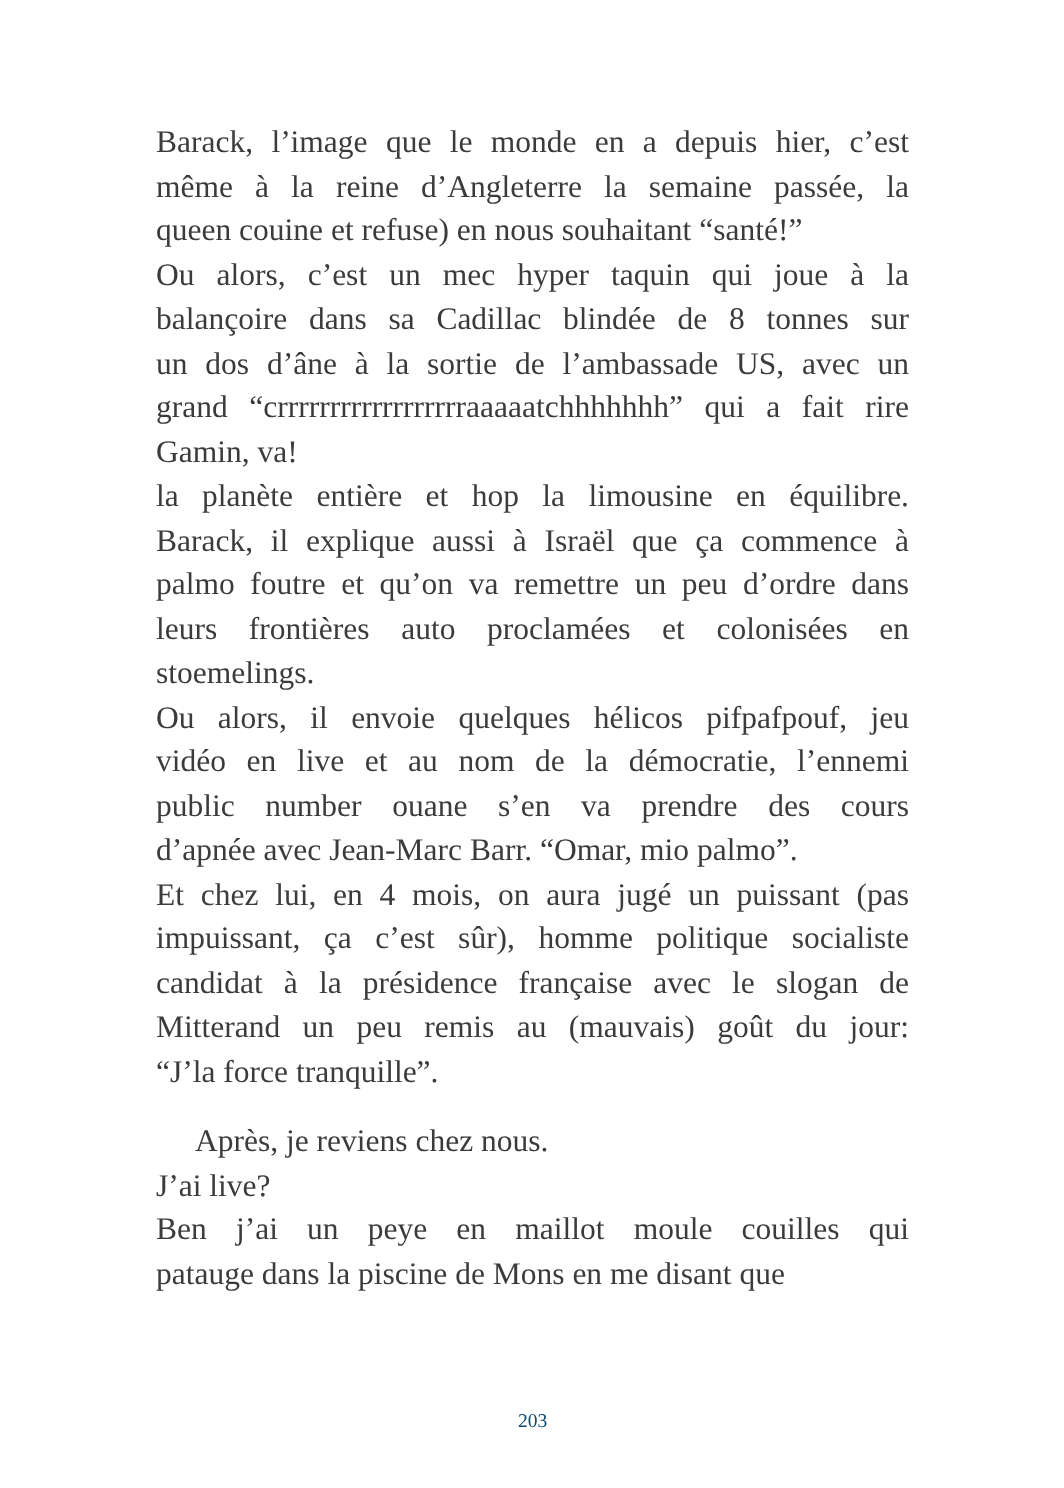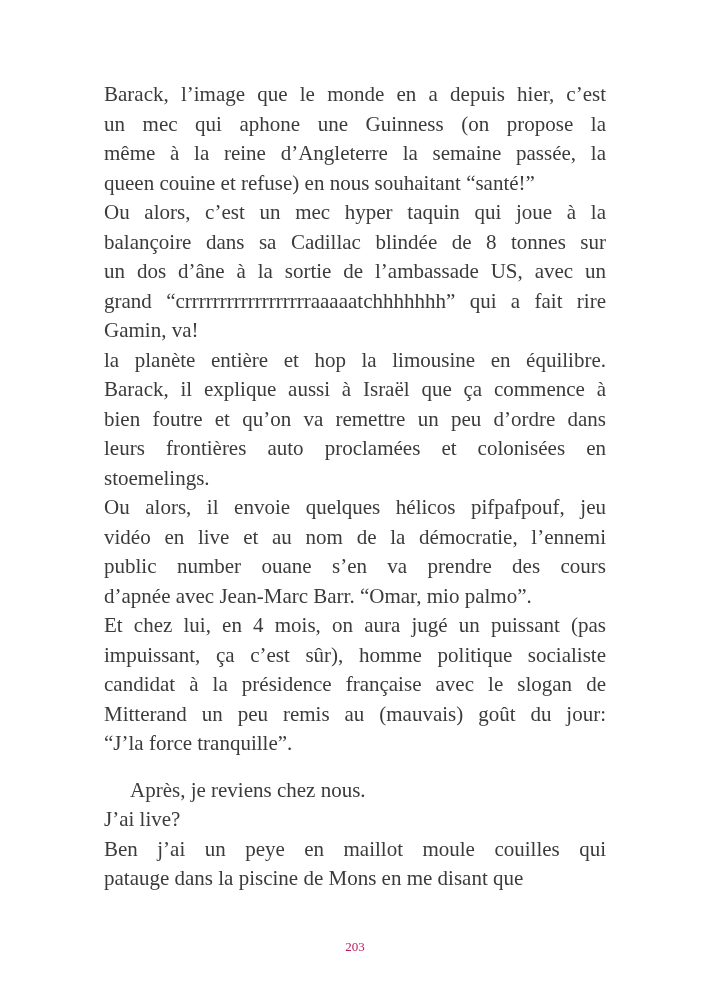--- a/index.html
+++ b/index.html
@@ -29,45 +29,44 @@
     text-align-last: justify;
   }
   .page-number {
     position: absolute;
     left: 104px;
     top: 939px;
     width: 502px;
     text-align: center;
     font-size: 13px;
     line-height: 16px;
-    color: #be185d;
+    color: #0c4a6e;
   }
 </style>
 </head>
 <body>
 
 <div class="page">
   <div class="text-block">
       <div class="para">
         <div class="line jl">Barack, l’image que le monde en a depuis hier, c’est</div>
-        <div class="line jl">un mec qui aphone une Guinness (on propose la</div>
         <div class="line jl">même à la reine d’Angleterre la semaine passée, la</div>
         <div class="line">queen couine et refuse) en nous souhaitant “santé!”</div>
       </div>
       <div class="para">
         <div class="line jl">Ou alors, c’est un mec hyper taquin qui joue à la</div>
         <div class="line jl">balançoire dans sa Cadillac blindée de 8 tonnes sur</div>
         <div class="line jl">un dos d’âne à la sortie de l’ambassade US, avec un</div>
         <div class="line jl">grand “crrrrrrrrrrrrrrrrrraaaaatchhhhhhh” qui a fait rire</div>
         <div class="line">Gamin, va!</div>
         <div class="line jl">la planète entière et hop la limousine en équilibre.</div>
       </div>
       <div class="para">
         <div class="line jl">Barack, il explique aussi à Israël que ça commence à</div>
-        <div class="line jl">bien foutre et qu’on va remettre un peu d’ordre dans</div>
+        <div class="line jl">palmo foutre et qu’on va remettre un peu d’ordre dans</div>
         <div class="line jl">leurs frontières auto proclamées et colonisées en</div>
         <div class="line">stoemelings.</div>
       </div>
       <div class="para">
         <div class="line jl">Ou alors, il envoie quelques hélicos pifpafpouf, jeu</div>
         <div class="line jl">vidéo en live et au nom de la démocratie, l’ennemi</div>
         <div class="line jl">public number ouane s’en va prendre des cours</div>
         <div class="line">d’apnée avec Jean-Marc Barr. “Omar, mio palmo”.</div>
       </div>
       <div class="para">

